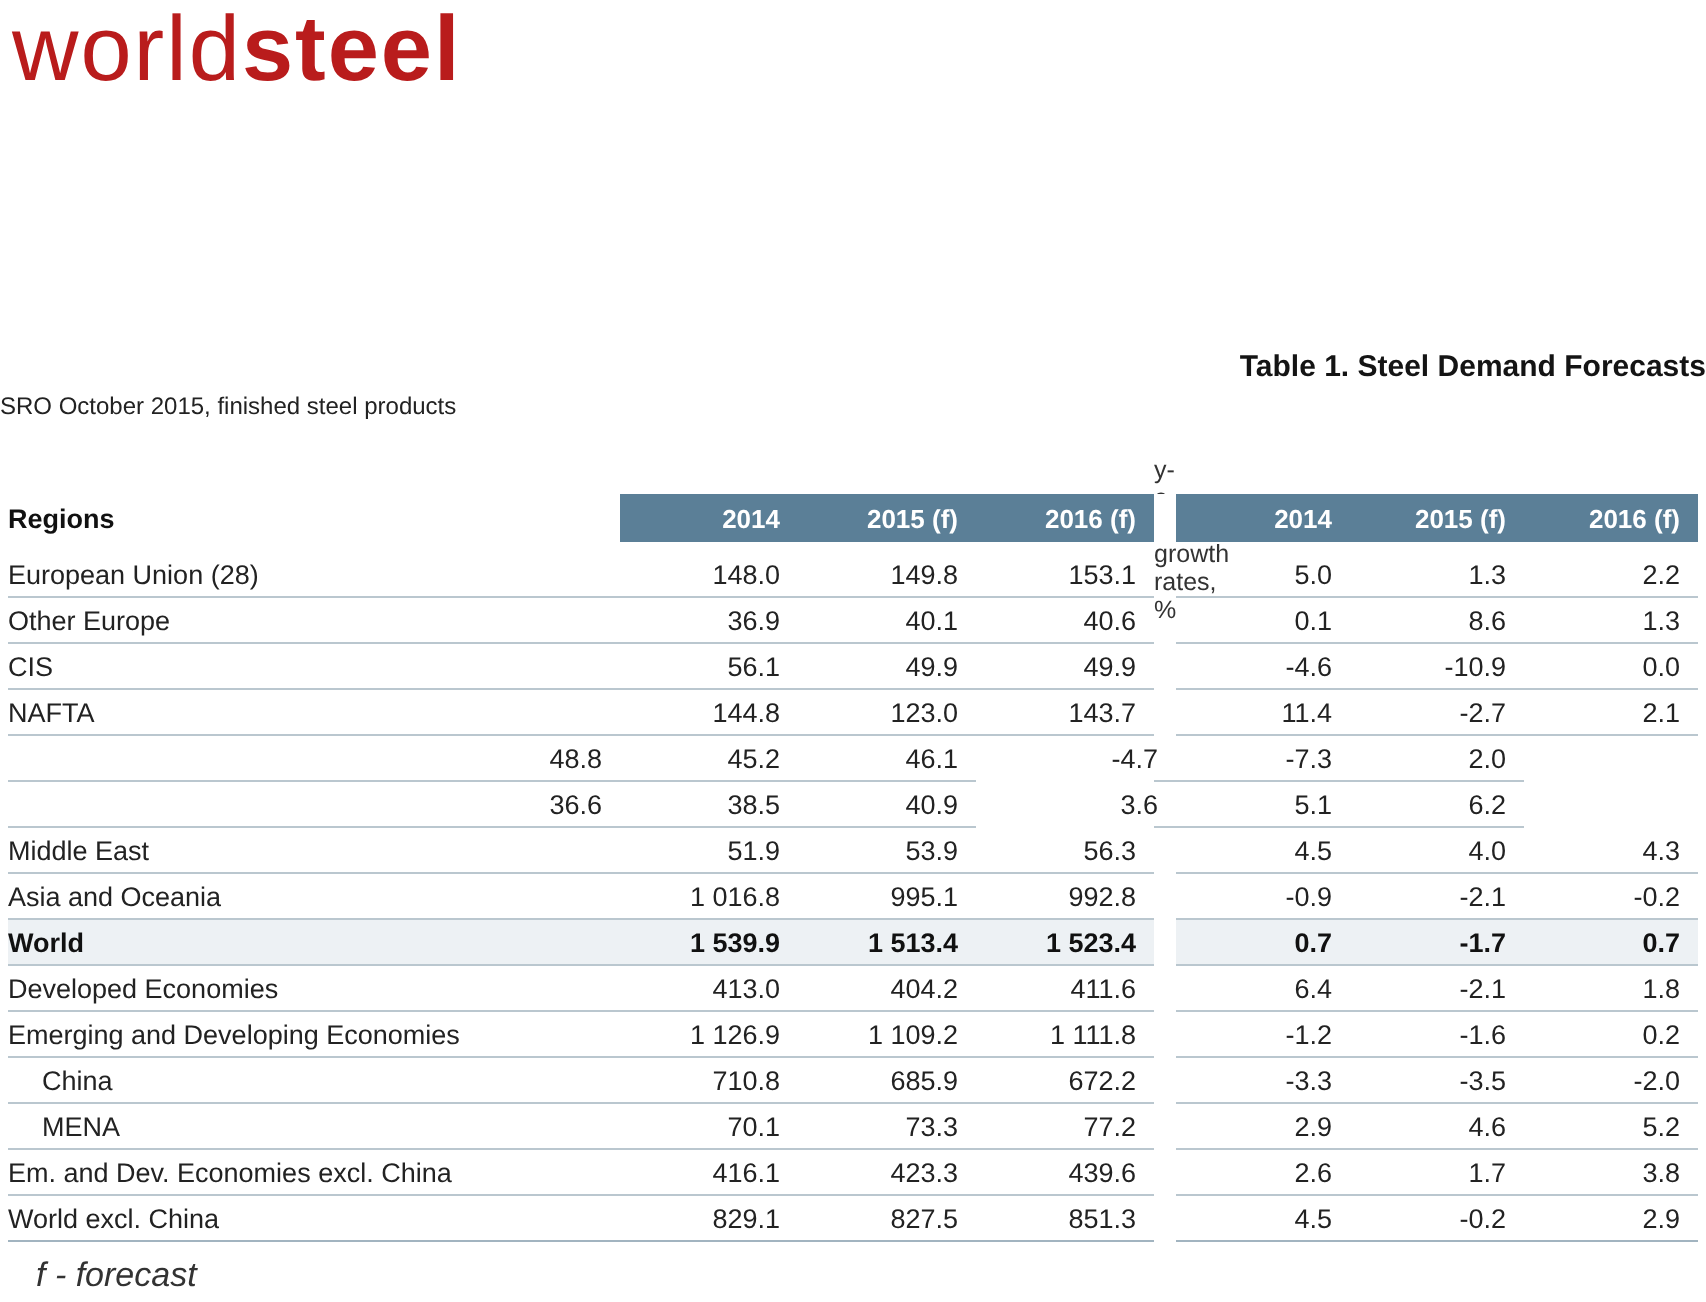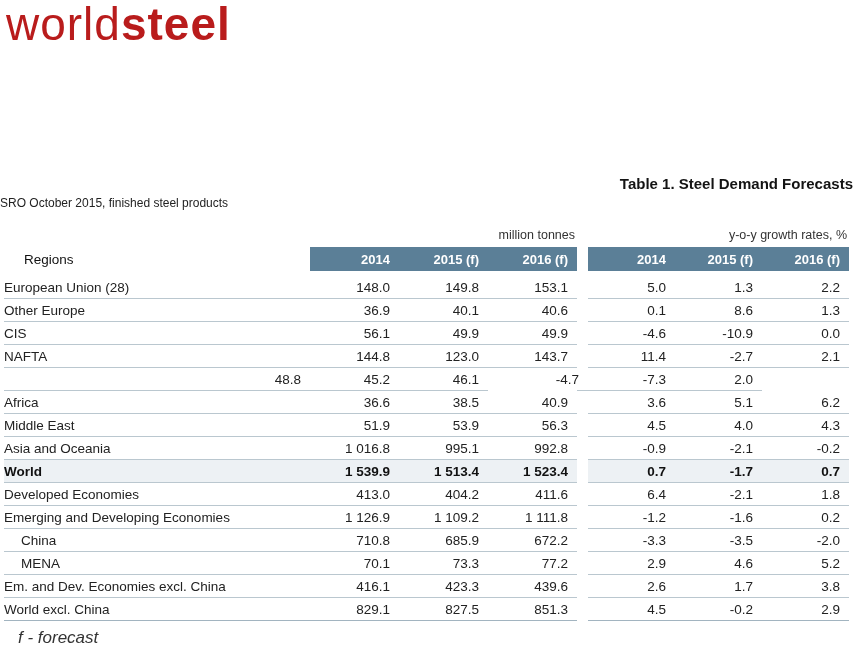--- a/index.html
+++ b/index.html
@@ -23,21 +23,21 @@
               font-size:12px; color:#222222; }
 
   
   .table { position:absolute; left:4px; top:228px; width:845px; }
 
   .group-labels { display:grid; grid-template-columns:306px 267px 11px 261px; height:19px;
                   font-size:12.5px; color:#333; }
   .group-label { text-align:right; padding-right:2px; }
 
   .header-row { display:grid; grid-template-columns:306px 89px 89px 89px 11px 87px 87px 87px; height:24px; }
-  .header-regions { font-weight:400; font-size:13.5px; color:#111; display:flex; align-items:center;margin-left:20px; }
+  .header-regions { font-weight:700; font-size:13.5px; color:#111; display:flex; align-items:center; }
   .header-year { background:#5b7f97; color:#ffffff; font-weight:700; font-size:13px;
                  display:flex; align-items:center; justify-content:flex-end; padding-right:9px; }
   .header-gap { background:#ffffff; }
 
   .rows { margin-top:5px; }
   .row { display:grid; grid-template-columns:306px 89px 89px 89px 11px 87px 87px 87px;
          height:23px; font-size:13.5px; color:#222; }
   .cell { border-bottom:1px solid #bac7cf; display:flex; align-items:center; height:100%; }
   .cell.num { justify-content:flex-end; padding-right:9px; }
   .cell.gap { border-bottom:none; }
@@ -57,21 +57,20 @@
     <div class="logo-main"><span class="logo-world">world</span><span class="logo-steel">steel</span></div>
   </div>
 
   <div class="title">Table 1. Steel Demand Forecasts</div>
   <div class="subtitle">SRO October 2015, finished steel products</div>
 
   <div class="table">
 
     <div class="group-labels">
       <div></div>
-      <div class="group-label">million tonnes</div>
       <div></div>
       <div class="group-label">y-o-y growth rates, %</div>
     </div>
 
     <div class="header-row">
       <div class="header-regions">Regions</div>
       <div class="header-year">2014</div>
       <div class="header-year">2015 (f)</div>
       <div class="header-year">2016 (f)</div>
       <div class="header-gap"></div>
@@ -197,23 +196,20 @@
           </div>
     <div class="cell num">
             <span>-7.3</span>
           </div>
     <div class="cell num">
             <span>2.0</span>
           </div>
   </div>
 
   <div class="row">
-    <div class="cell region">
-            <span>Africa</span>
-          </div>
     <div class="cell num">
             <span>36.6</span>
           </div>
     <div class="cell num">
             <span>38.5</span>
           </div>
     <div class="cell num">
             <span>40.9</span>
           </div>
     <div class="cell gap"></div>

